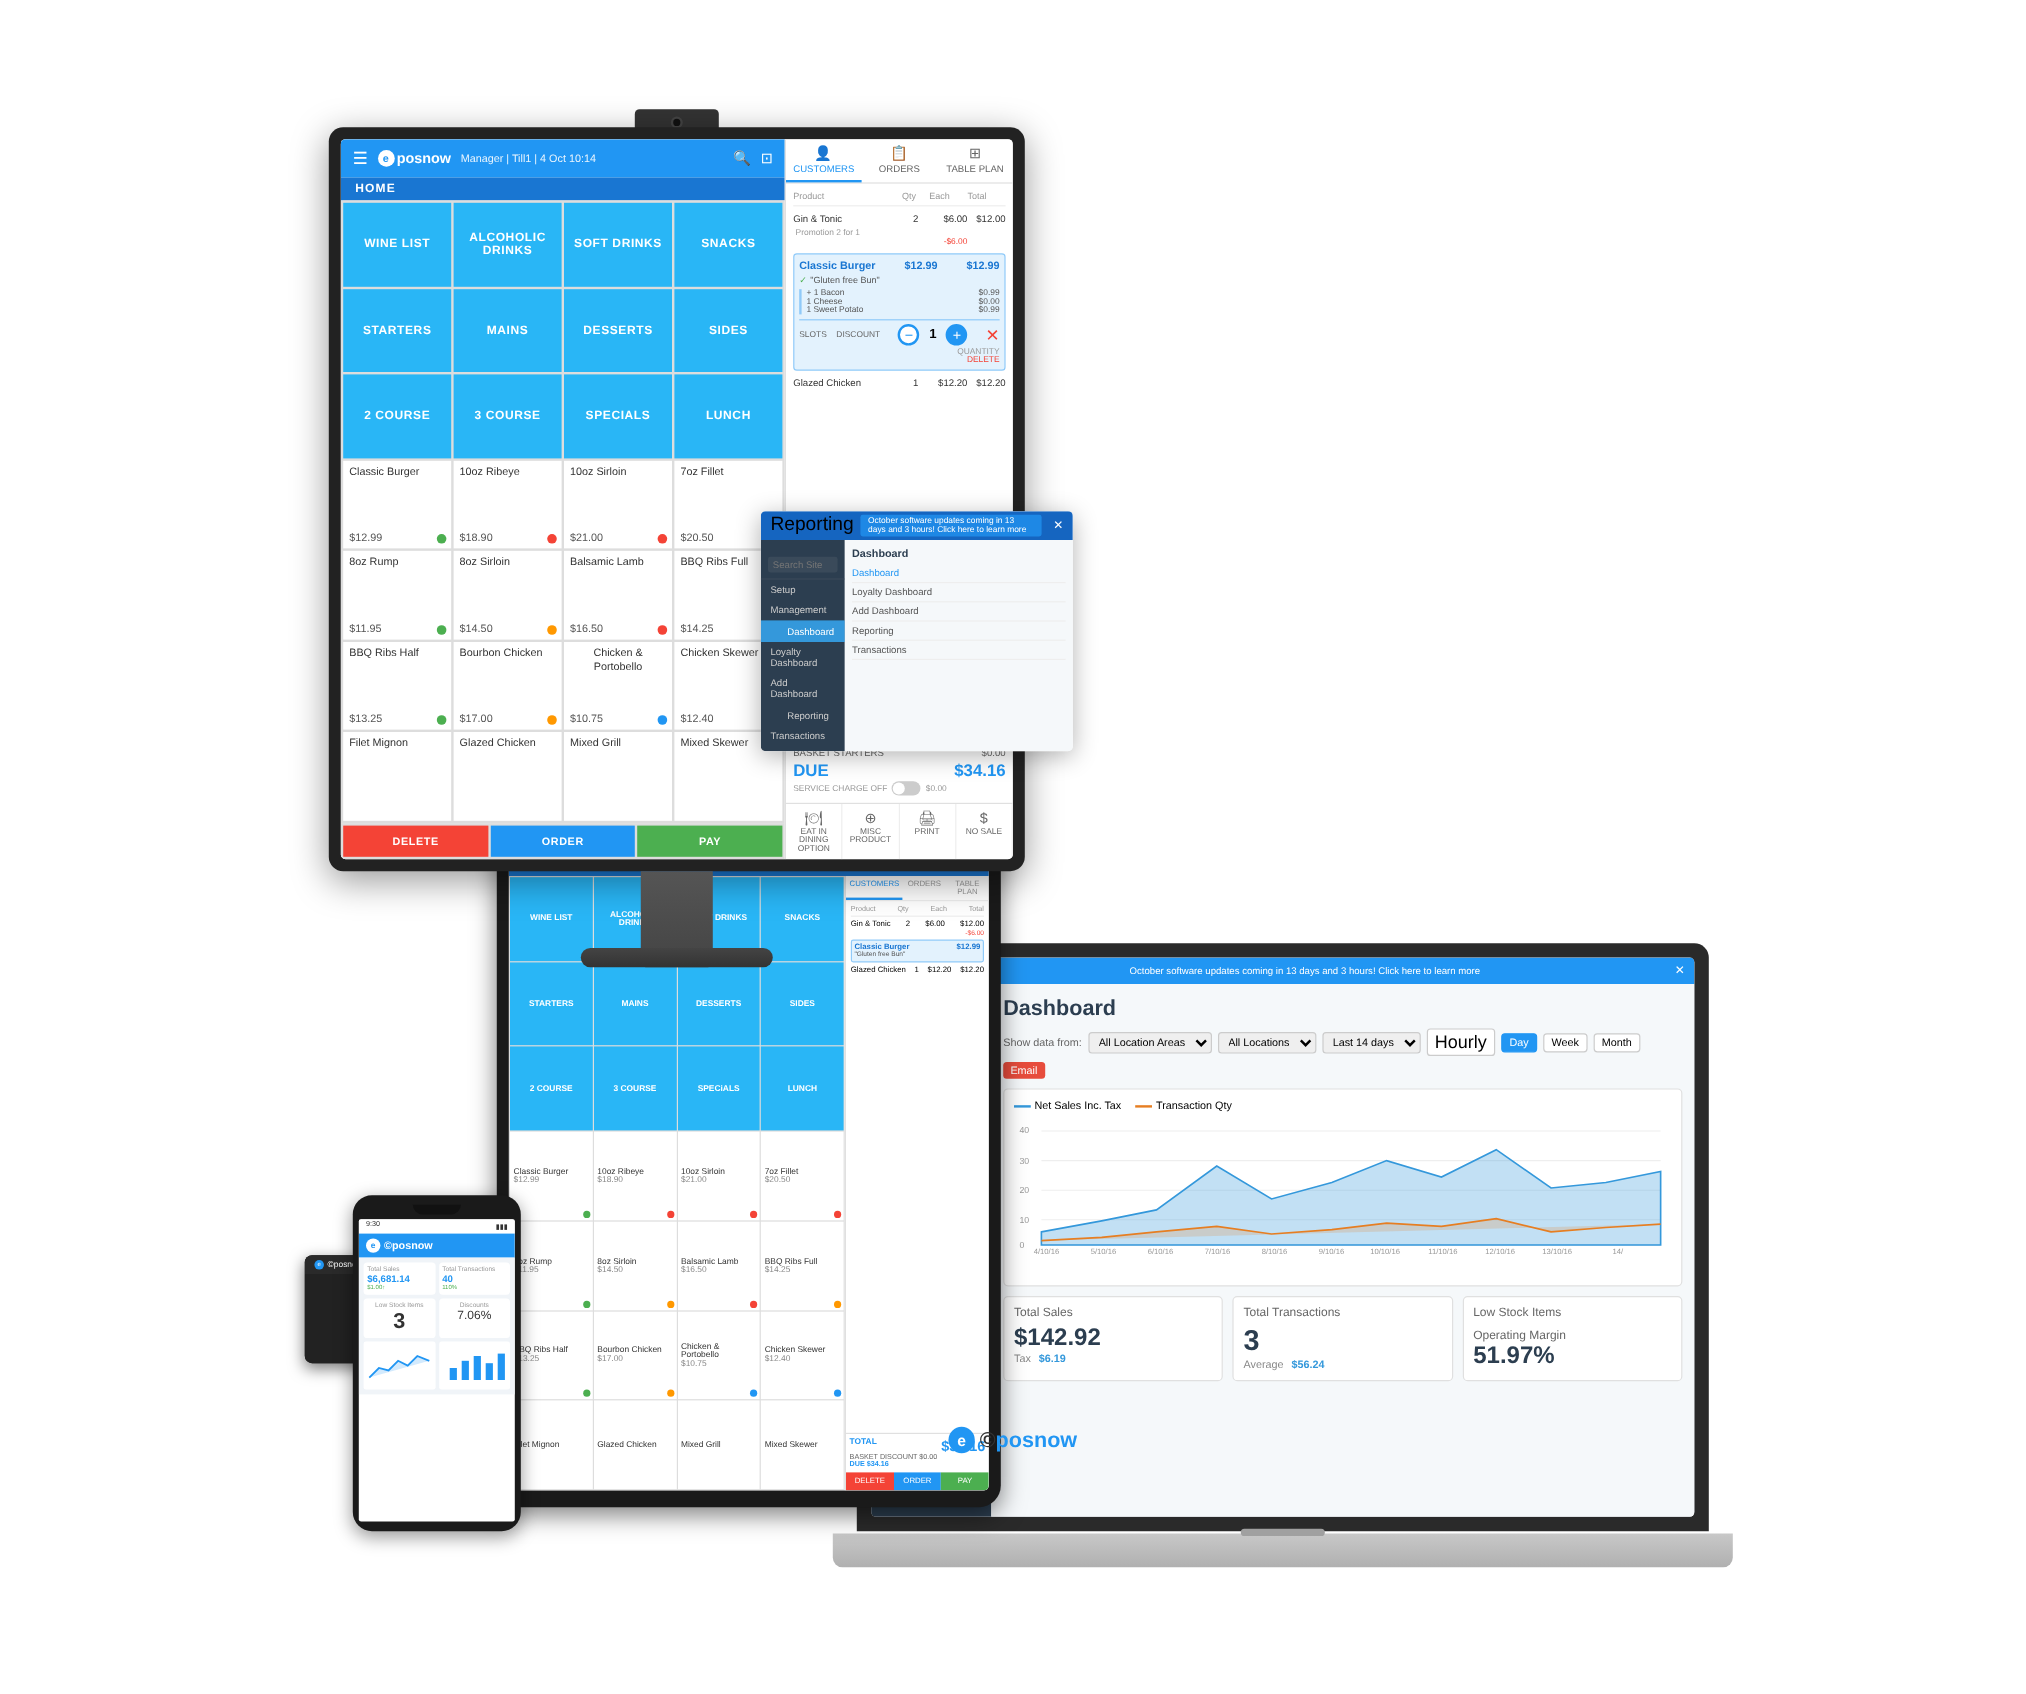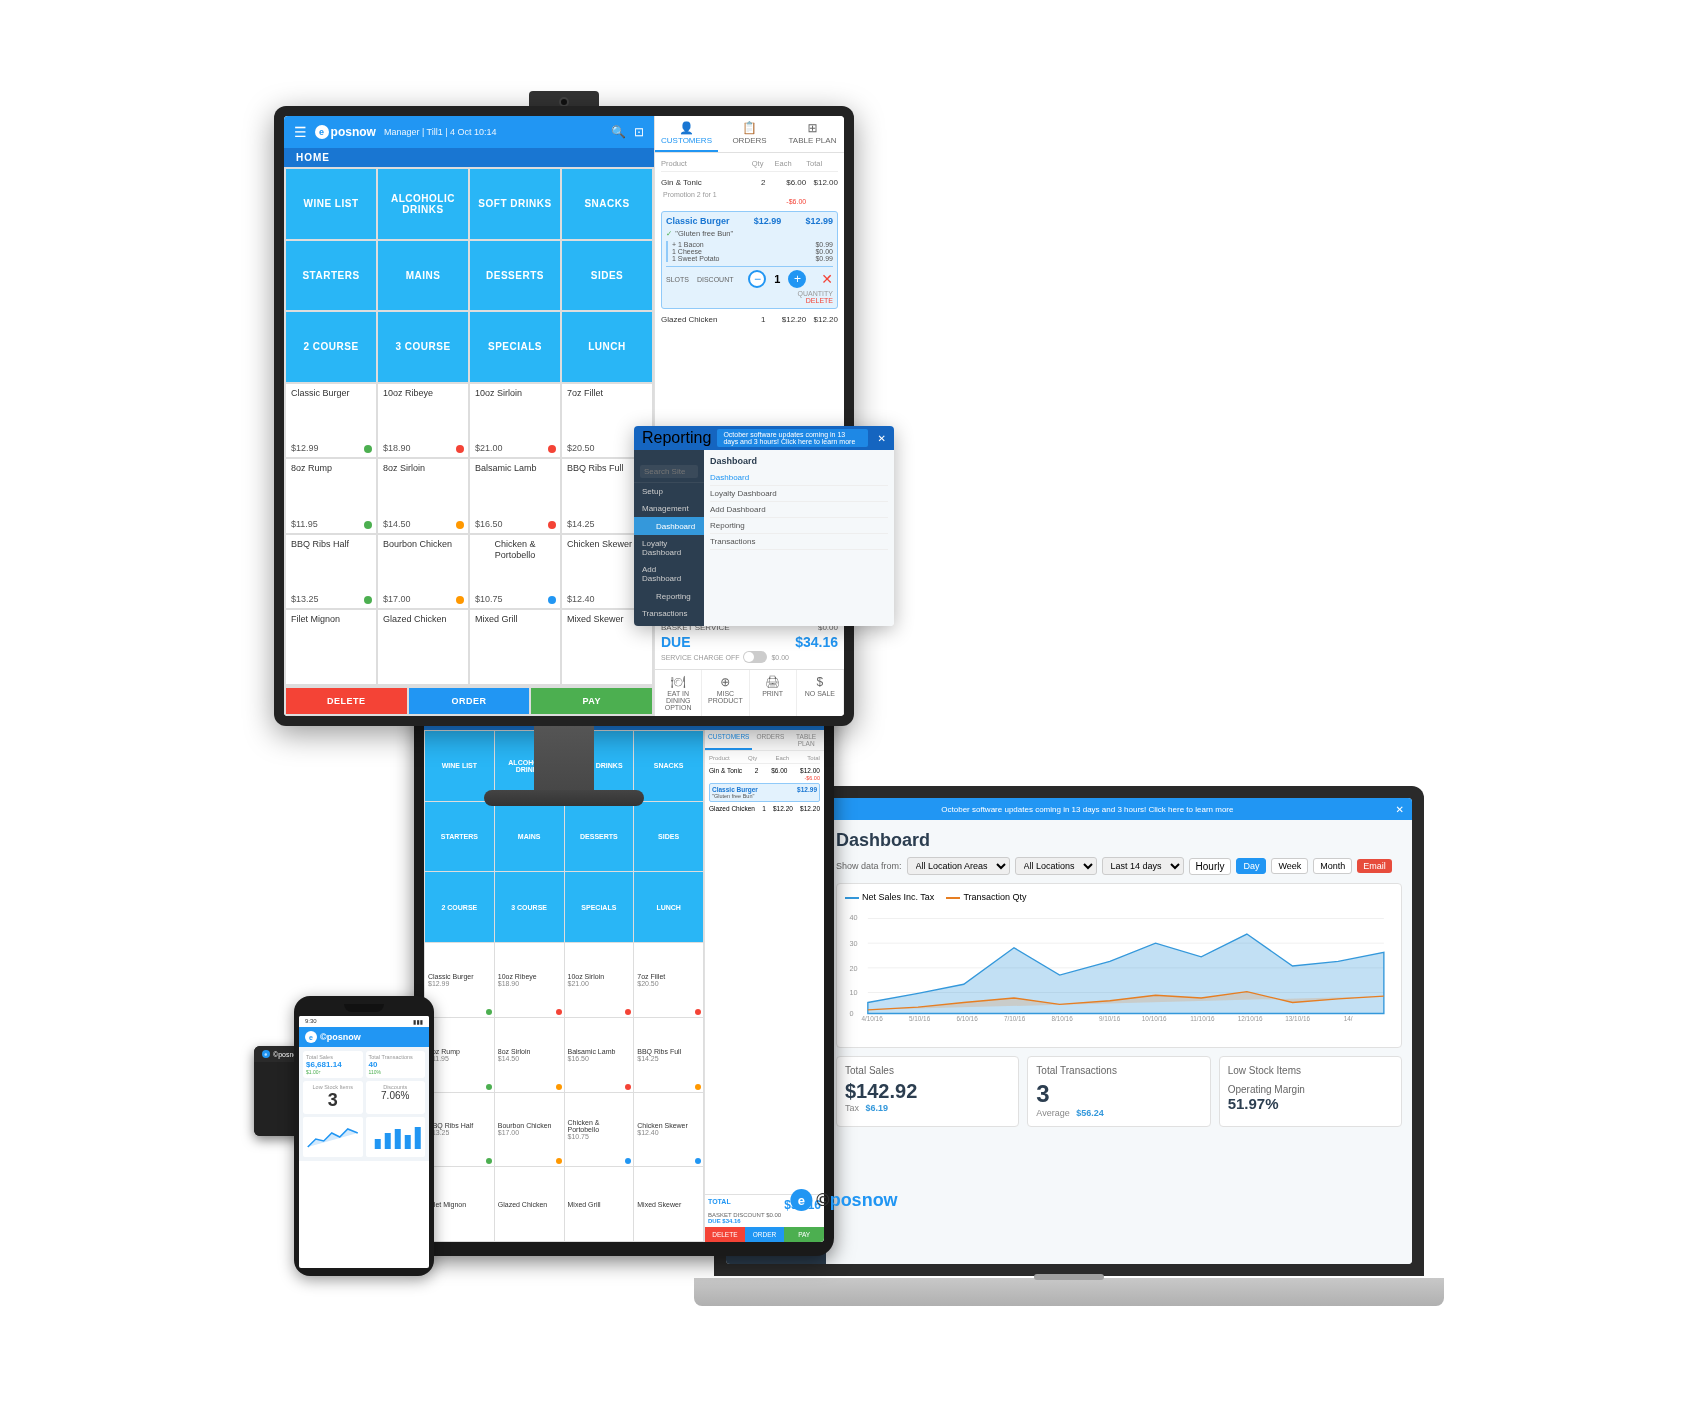--- a/index.html
+++ b/index.html
@@ -934,21 +934,21 @@
               <div>
                 <div class="totals-label">ITEMS</div>
                 <div class="totals-val">4</div>
               </div>
               <div style="margin-left:auto;text-align:right">
                 <div class="totals-label">TOTAL</div>
                 <div style="font-size:18px;font-weight:700;color:#2196F3">$34.16</div>
               </div>
             </div>
             <div class="totals-row">
-              <span>BASKET SERVICE</span>
+              <span>BASKET STARTERS</span>
               <span>$0.00</span>
             </div>
             <div class="totals-row main">
               <span>DUE</span>
               <span>$34.16</span>
             </div>
             <div class="service-toggle">
               <span>SERVICE CHARGE OFF</span>
               <div class="toggle-switch">
                 <div class="toggle-knob"></div>
@@ -1067,21 +1067,21 @@
               <span style="font-size:9px;color:#666">Show data from:</span>
               <select style="border:1px solid #ccc;border-radius:3px;padding:2px 4px;font-size:9px">
                 <option>All Location Areas</option>
               </select>
               <select style="border:1px solid #ccc;border-radius:3px;padding:2px 4px;font-size:9px">
                 <option>All Locations</option>
               </select>
               <select style="border:1px solid #ccc;border-radius:3px;padding:2px 4px;font-size:9px">
                 <option>Last 14 days</option>
               </select>
-              <button style="padding:2px 6px;border:1px solid #ccc;border-radius:3px;font-size:10px;background:white;cursor:pointer">Hourly</button>
+              <button style="padding:2px 6px;border:1px solid #ccc;border-radius:3px;font-size:15px;background:white;cursor:pointer">Hourly</button>
               <button style="padding:2px 6px;border:1px solid #2196F3;border-radius:3px;font-size:9px;background:#2196F3;color:white;cursor:pointer">Day</button>
               <button style="padding:2px 6px;border:1px solid #ccc;border-radius:3px;font-size:9px;background:white;cursor:pointer">Week</button>
               <button style="padding:2px 6px;border:1px solid #ccc;border-radius:3px;font-size:9px;background:white;cursor:pointer">Month</button>
               <button style="padding:2px 6px;border:none;border-radius:3px;font-size:9px;background:#e74c3c;color:white;cursor:pointer">Email</button>
             </div>
 
             <div style="background:white;border:1px solid #e0e0e0;border-radius:4px;padding:8px;margin-bottom:8px;height:165px">
               <div style="display:flex;gap:12px;font-size:9px;margin-bottom:4px">
                 <span>
                   <span style="display:inline-block;width:14px;height:2px;background:#3498db;vertical-align:middle;margin-right:3px"></span>Net Sales Inc. Tax
@@ -1138,21 +1138,21 @@
                 <div style="font-size:24px;font-weight:700;color:#2c3e50">3</div>
                 <div style="font-size:9px;color:#888">
                   <span>Average</span>
                   <span style="color:#3498db;font-weight:600;margin-left:4px">$56.24</span>
                 </div>
               </div>
 
               <div style="flex:1;background:white;border:1px solid #e0e0e0;border-radius:4px;padding:8px">
                 <div style="font-size:10px;color:#666;margin-bottom:4px">Low Stock Items</div>
                 <div style="font-size:10px;color:#666;margin-top:8px">Operating Margin</div>
-                <div style="font-size:15px;font-weight:700;color:#2c3e50">51.97%</div>
+                <div style="font-size:20px;font-weight:700;color:#2c3e50">51.97%</div>
               </div>
 
             </div>
 
           </div>
         </div>
       </div>
     </div>
     <div style="position:absolute;bottom:0;left:0;right:0;height:28px;background:linear-gradient(to bottom,#c8c8c8,#b0b0b0);border-radius:0 0 8px 8px"></div>
     <div style="position:absolute;bottom:26px;left:50%;transform:translateX(-50%);width:70px;height:6px;background:#a0a0a0;border-radius:3px"></div>

